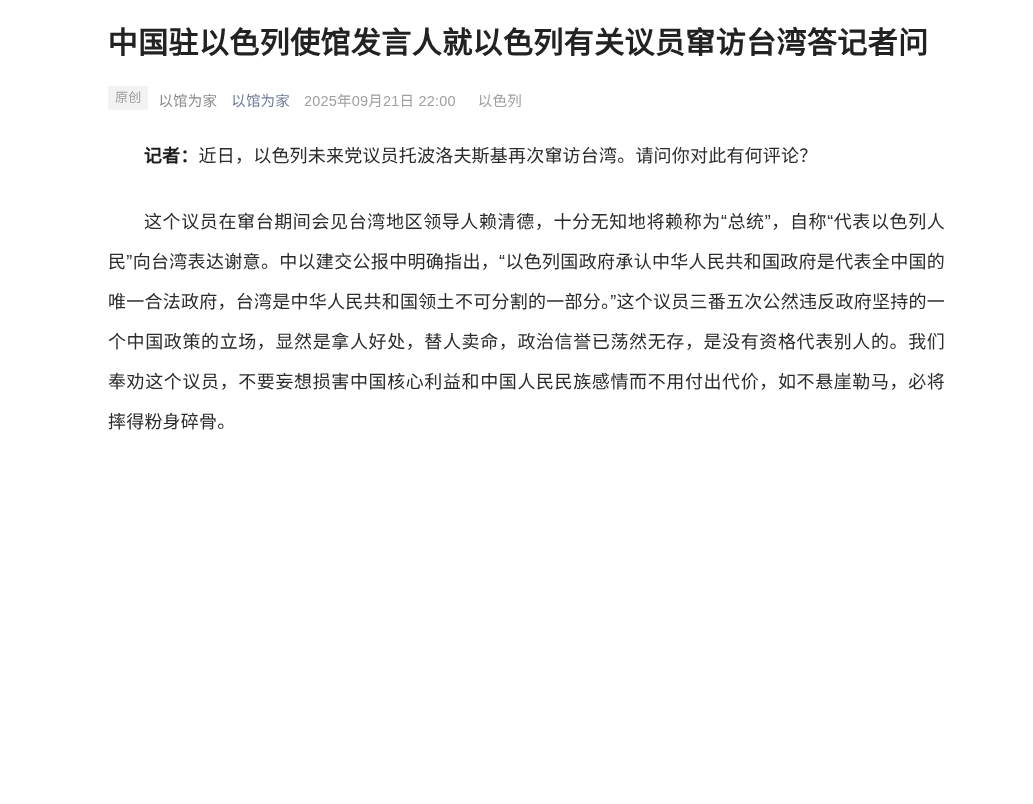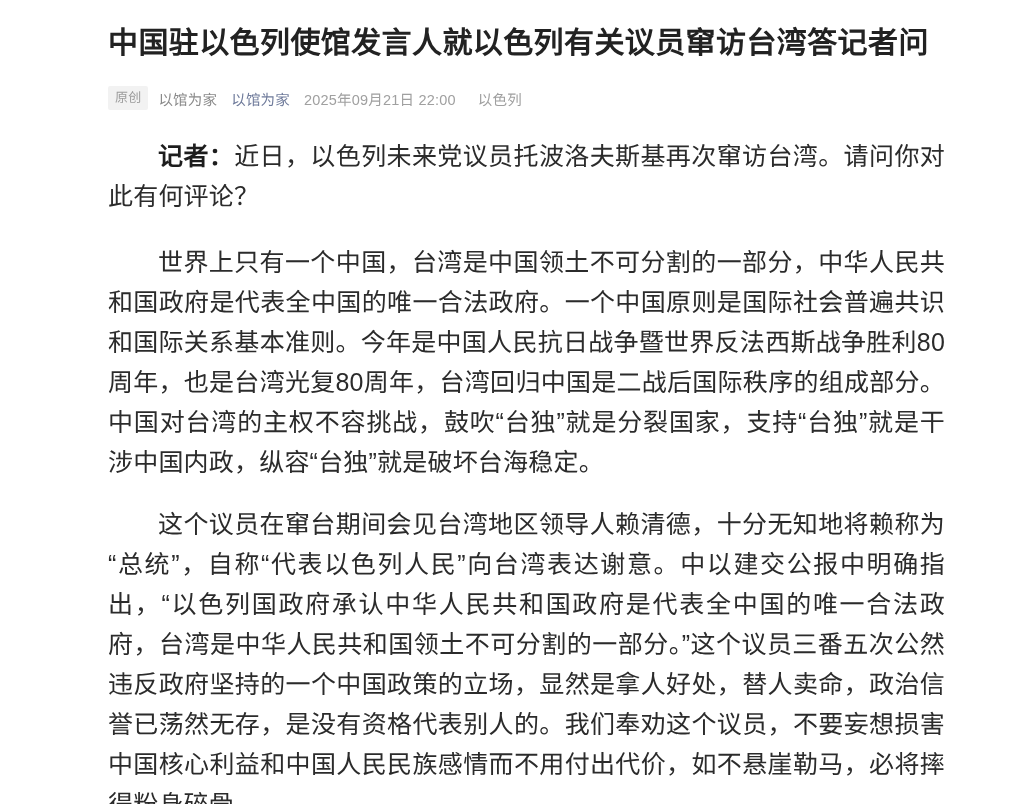--- a/index.html
+++ b/index.html
@@ -28,21 +28,21 @@
     font-size: 30px;
     line-height: 42px;
     font-weight: 700;
     color: #222222;
     letter-spacing: 0.4px;
     margin: 14px 0 0 0;
     padding-top: 8px;
   }
   .meta {
     display: flex;
-    align-items: center;
+    align-items: flex-end;
     margin-top: 22px;
     font-size: 14.5px;
     color: #9a9a9a;
     letter-spacing: 0.2px;
   }
   .meta .badge {
     display: inline-block;
     background: #f2f2f2;
     color: #9d9d9d;
     font-size: 13px;
@@ -65,21 +65,21 @@
     margin-right: 22px;
   }
   .meta .location {
     color: #a0a0a0;
     font-family: Liberation Mono, monospace;
   }
   .body {
     margin-top: 26px;
   }
   p.para {
-    font-size: 25px;
+    font-size: 18px;
     line-height: 40px;
     color: #2b2b2b;
     margin: 0 0 22px 0;
     text-align: justify;
     text-justify: inter-ideograph;
     letter-spacing: 0.2px;
     text-indent: 2em;
   }
   p.para.tight {
     margin-bottom: 18px;
@@ -110,23 +110,20 @@
 
     <div class="body">
 
       <p class="para tight">
         <b>记者：</b><span>近日，以色列未来党议员托波洛夫斯基再次窜访台湾。请问你对此有何评论？</span>
       </p>
 
 
       <div class="spacer"></div>
 
-      <p class="para">
-        <span>世界上只有一个中国，台湾是中国领土不可分割的一部分，中华人民共和国政府是代表全中国的唯一合法政府。一个中国原则是国际社会普遍共识和国际关系基本准则。今年是中国人民抗日战争暨世界反法西斯战争胜利80周年，也是台湾光复80周年，台湾回归中国是二战后国际秩序的组成部分。中国对台湾的主权不容挑战，鼓吹“台独”就是分裂国家，支持“台独”就是干涉中国内政，纵容“台独”就是破坏台海稳定。</span>
-      </p>
 
       <p class="para">
         <span>这个议员在窜台期间会见台湾地区领导人赖清德，十分无知地将赖称为“总统”，自称“代表以色列人民”向台湾表达谢意。中以建交公报中明确指出，“以色列国政府承认中华人民共和国政府是代表全中国的唯一合法政府，台湾是中华人民共和国领土不可分割的一部分。”这个议员三番五次公然违反政府坚持的一个中国政策的立场，显然是拿人好处，替人卖命，政治信誉已荡然无存，是没有资格代表别人的。我们奉劝这个议员，不要妄想损害中国核心利益和中国人民民族感情而不用付出代价，如不悬崖勒马，必将摔得粉身碎骨。</span>
       </p>
 
     </div>
   </div>
 </div>
 
 </body></html>

